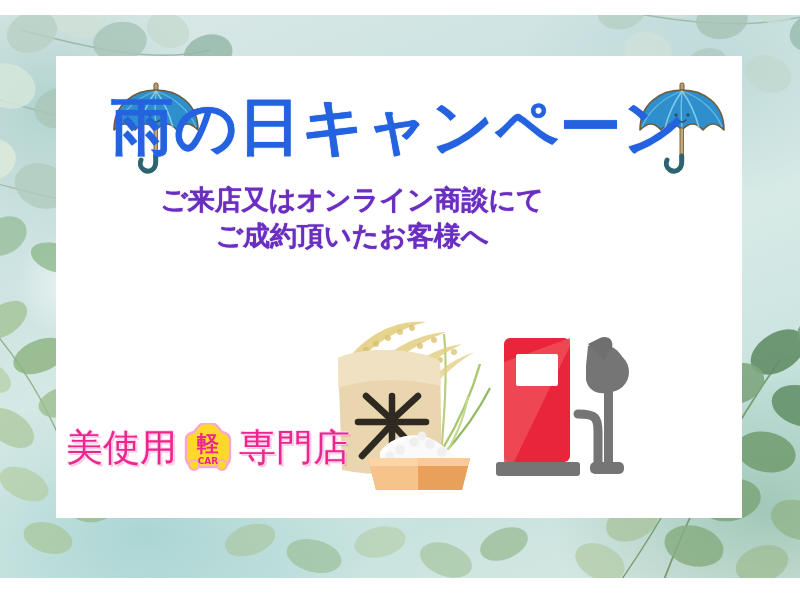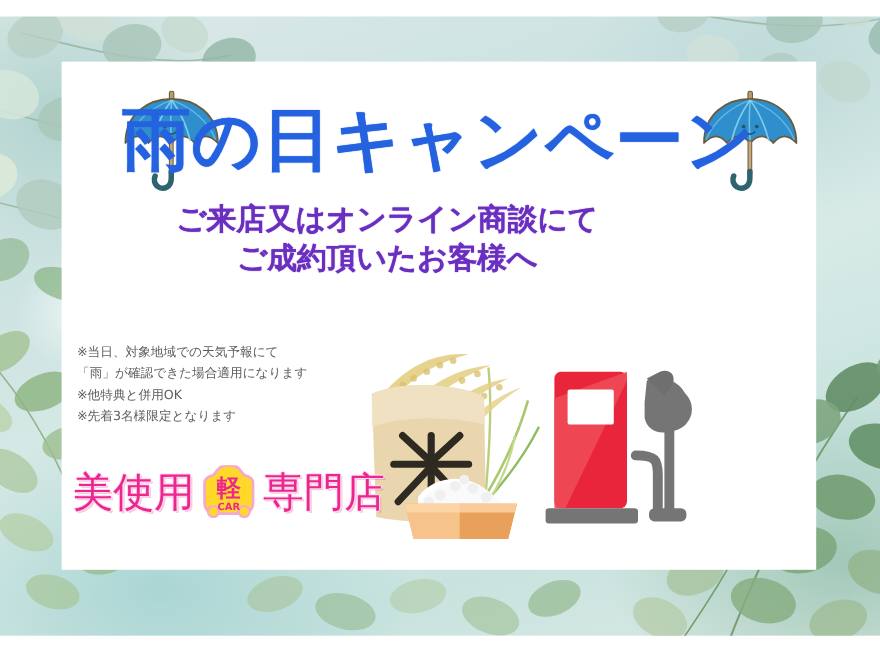--- a/index.html
+++ b/index.html
@@ -282,26 +282,20 @@
     <path d="M47.7 78 L47.7 84 C47.7 92 41 95 36 92 C32 89.6 31.6 85 33 82" stroke="#2d6470" stroke-width="5" fill="none" stroke-linecap="round"></path>
   </svg>
 
   <div class="headline">雨の日キャンペーン</div>
 
   <div class="purple-block">
     <div class="p-line-1">ご来店又はオンライン商談にて</div>
     <div class="p-line-2">ご成約頂いたお客様へ</div>
   </div>
 
-  <div class="notes">
-    <div>※当日、対象地域での天気予報にて</div>
-    <div>「雨」が確認できた場合適用になります</div>
-    <div>※他特典と併用OK</div>
-    <div>※先着3名様限定となります</div>
-  </div>
 
   <svg class="rice-art" viewBox="0 0 186 196">
 
     <g>
       <path d="M118 168 C122 120 126 72 122 34" stroke="#b9cf7e" stroke-width="2.2" fill="none"></path>
       <path d="M120 150 C138 120 150 92 158 64" stroke="#a9c86f" stroke-width="2.4" fill="none"></path>
       <path d="M120 156 C140 134 156 112 168 88" stroke="#8fbb63" stroke-width="2.2" fill="none"></path>
       <path d="M118 162 C132 142 142 120 146 96" stroke="#c3d98a" stroke-width="2" fill="none"></path>
       <path d="M116 160 C104 128 96 96 92 62" stroke="#bed183" stroke-width="2" fill="none"></path>
       <path d="M117 150 C108 128 98 112 82 98" stroke="#cadd94" stroke-width="1.8" fill="none"></path>

